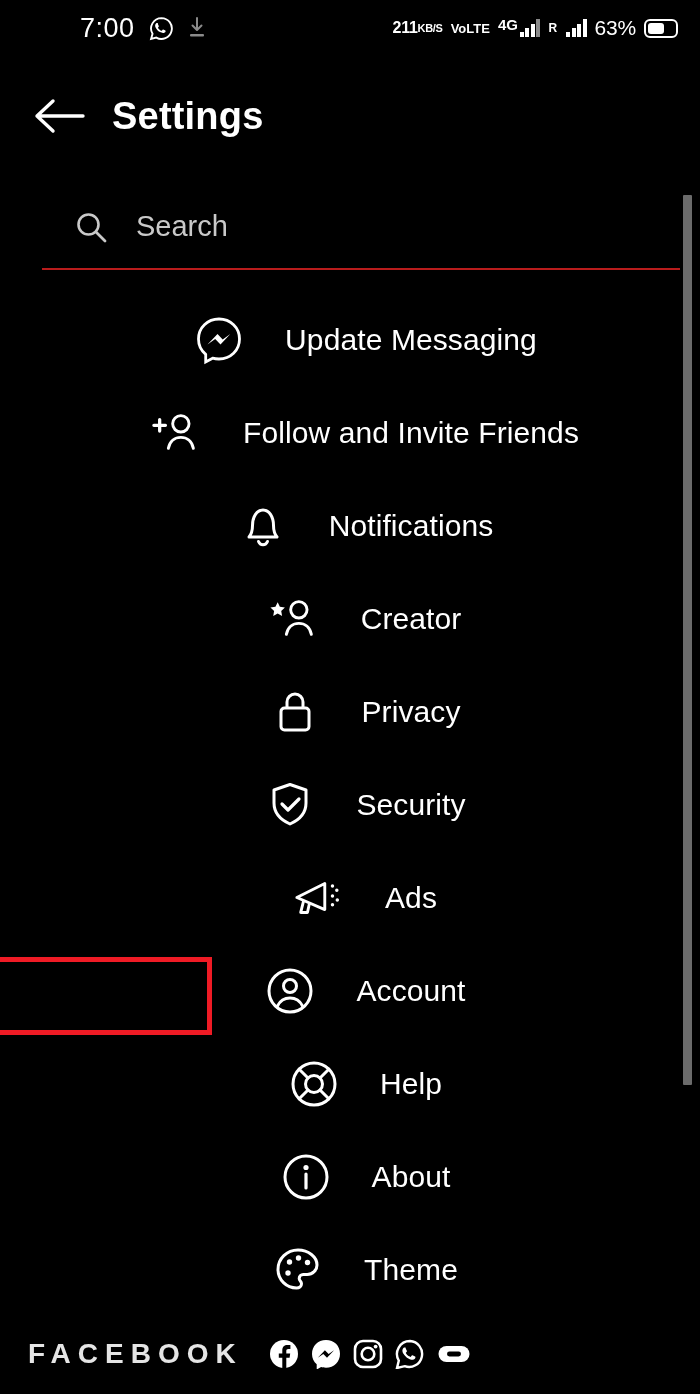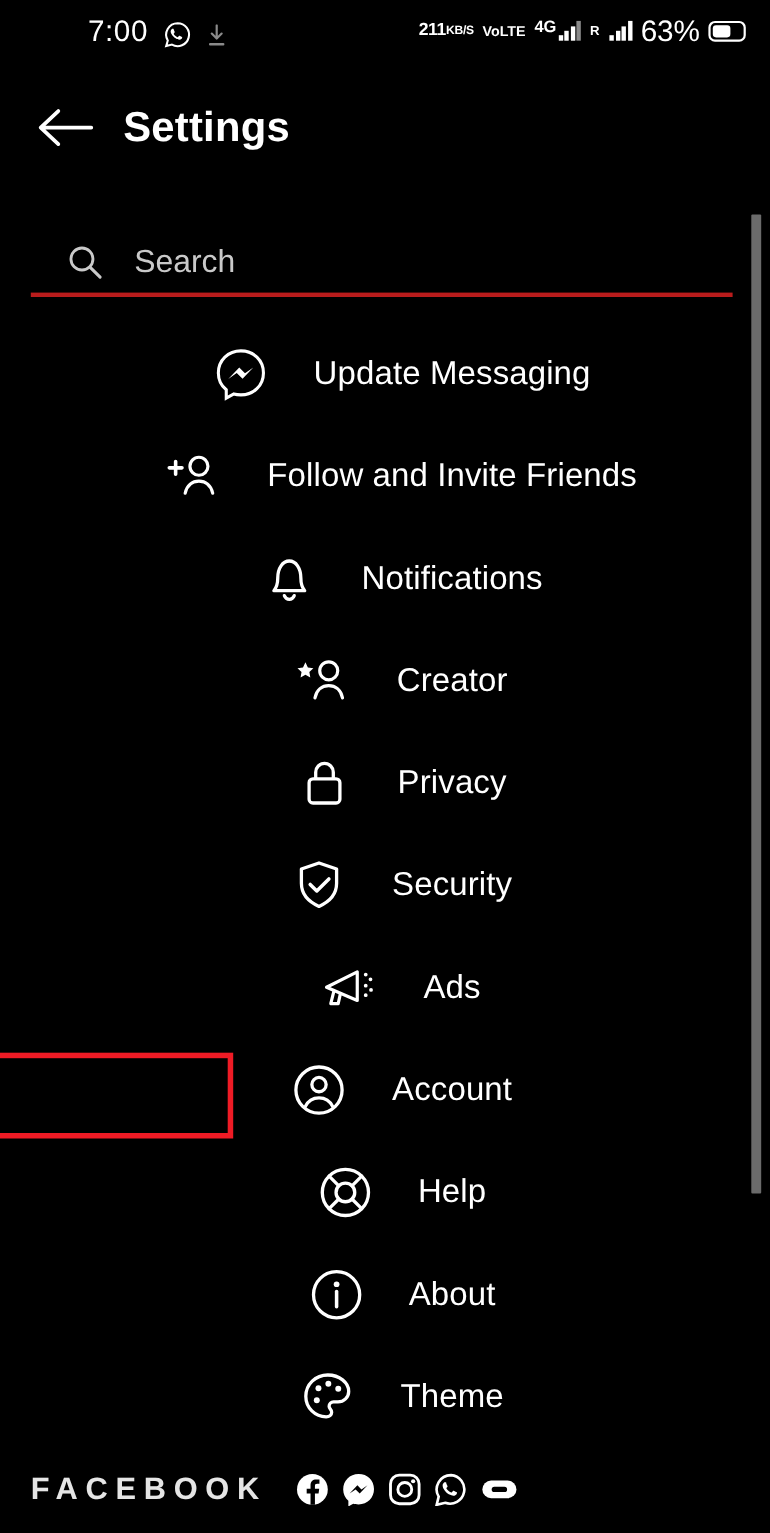--- a/index.html
+++ b/index.html
@@ -9,21 +9,21 @@
     font-family:"Liberation Sans", sans-serif;
     color:#fff;
   }
   .screen { position:relative; width:700px; height:1394px; background:#000; }
 
   
   .statusbar {
     position:absolute; top:0; left:0; width:700px; height:56px;
     display:flex; align-items:center;
   }
-  .sb-left { display:flex; align-items:flex-end; gap:14px; margin-left:80px; }
+  .sb-left { display:flex; align-items:center; gap:14px; margin-left:80px; }
   .sb-clock { font-size:27px; font-weight:400; letter-spacing:0.5px; color:#fff; }
   .sb-right {
     position:absolute; right:22px; top:0; height:56px;
     display:flex; align-items:center; gap:8px;
   }
   .sb-speed { display:flex; flex-direction:row; align-items:center; line-height:1; }
   .sb-speed .n { font-size:16px; font-weight:bold; letter-spacing:-0.3px; }
   .sb-speed .u { font-size:11px; font-weight:bold; letter-spacing:-0.3px; }
   .sb-volte { display:flex; flex-direction:row; align-items:flex-start; line-height:1; }
   .sb-volte .a { font-size:13px; font-weight:bold; }
@@ -31,40 +31,40 @@
   .sb-net { display:flex; align-items:flex-end; gap:2px; }
   .sb-4g { font-size:15px; font-weight:bold; position:relative; top:-4px; }
   .bars { display:flex; align-items:flex-end; gap:1.5px; height:18px; }
   .bars i { display:block; width:4px; background:#fff; }
   .bars i:nth-child(1){height:5px;}
   .bars i:nth-child(2){height:9px;}
   .bars i:nth-child(3){height:13px;}
   .bars i:nth-child(4){height:18px;}
   .bars.dim i:nth-child(4){background:#8a8a8a;}
   .sb-roam { font-size:12px; font-weight:bold; margin-right:1px; }
-  .sb-batt-txt { font-size:27px; letter-spacing:-0.2px; }
+  .sb-batt-txt { font-size:21px; letter-spacing:-0.2px; }
   .sb-batt {
     width:34px; height:19px; border:2.5px solid #fff; border-radius:6px;
     position:relative; display:flex; align-items:center;
   }
   .sb-batt::after {
     content:''; position:absolute; left:2px; top:2px; bottom:2px; width:16px;
     background:#fff; border-radius:3px;
   }
 
   
   .appbar { position:absolute; top:70px; left:0; width:700px; height:92px; display:flex; align-items:center; }
   .back-btn { width:62px; height:62px; margin-left:28px; display:flex; align-items:center; justify-content:center; cursor:pointer; }
   .page-title { font-size:38px; font-weight:bold; margin-left:22px; letter-spacing:0.2px; }
 
   
   .search-wrap {
-    position:absolute; top:210px; left:28px; width:638px; height:60px;
-    display:flex; align-items:center;
-    border-bottom:4px solid #b91c1c;
+    position:absolute; top:210px; left:42px; width:638px; height:60px;
+    display:flex; align-items:flex-start;
+    border-bottom:2px solid #b91c1c;
   }
   .search-icon { margin-left:32px; display:flex; align-items:center; }
   .search-input {
     background:transparent; border:none; outline:none;
     color:#c9c9c9; font-size:29px; margin-left:28px; width:480px;
     font-family:"Liberation Sans", sans-serif;
   }
   .search-input::placeholder { color:#c9c9c9; opacity:1; }
 
   

